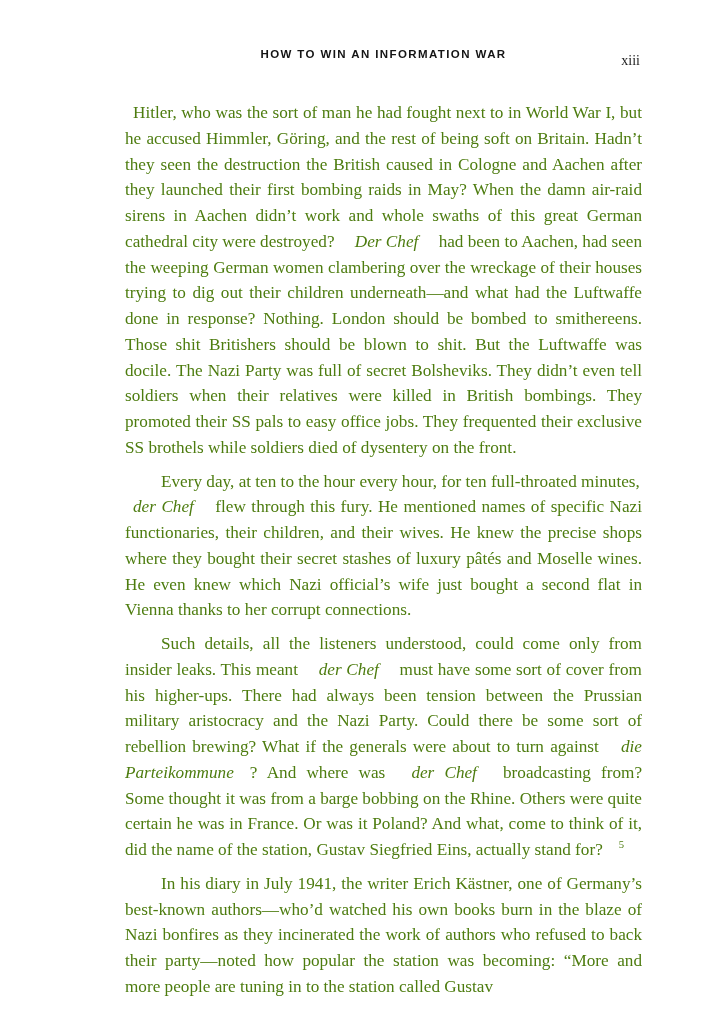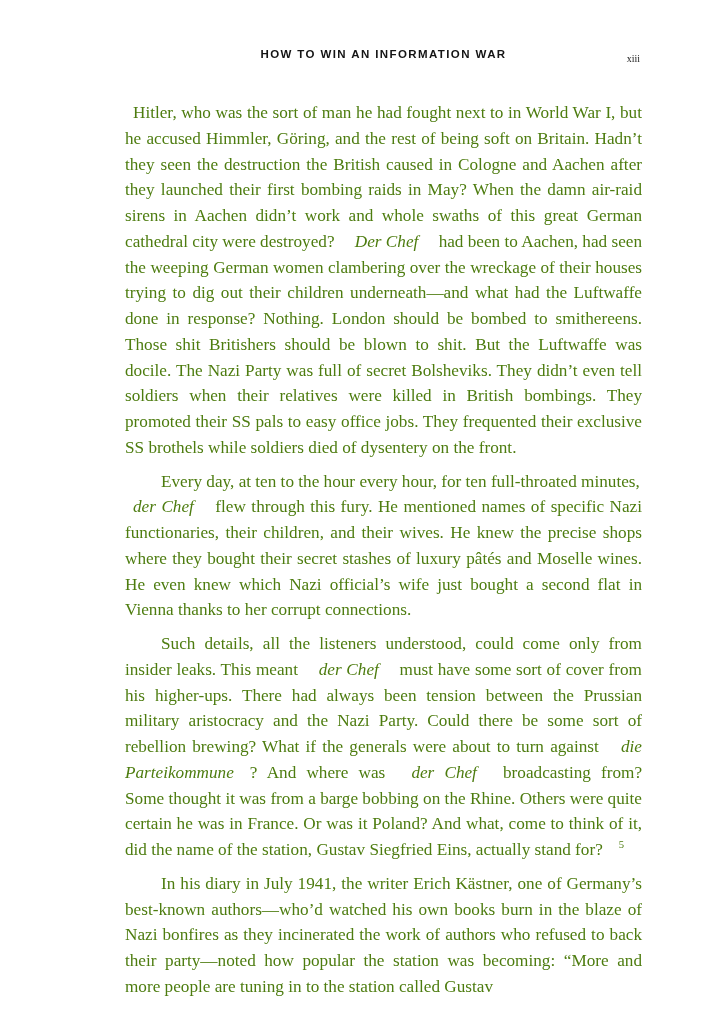--- a/index.html
+++ b/index.html
@@ -29,21 +29,21 @@
     font-size: 11.5px;
     letter-spacing: 1.4px;
     color: #141414;
     padding-top: 3px;
   }
   .page-number {
     position: absolute;
     right: 2px;
     top: 0;
     font-family: "Liberation Serif", serif;
-    font-size: 10px;
+    font-size: 14px;
     color: #222222;
   }
   .body-text {
     font-size: 17.2px;
     line-height: 25.75px;
     text-align: justify;
     color: #4d7c0f;
   }
   .para { text-indent: 0; }
   .para.indent { text-indent: 28px; }

